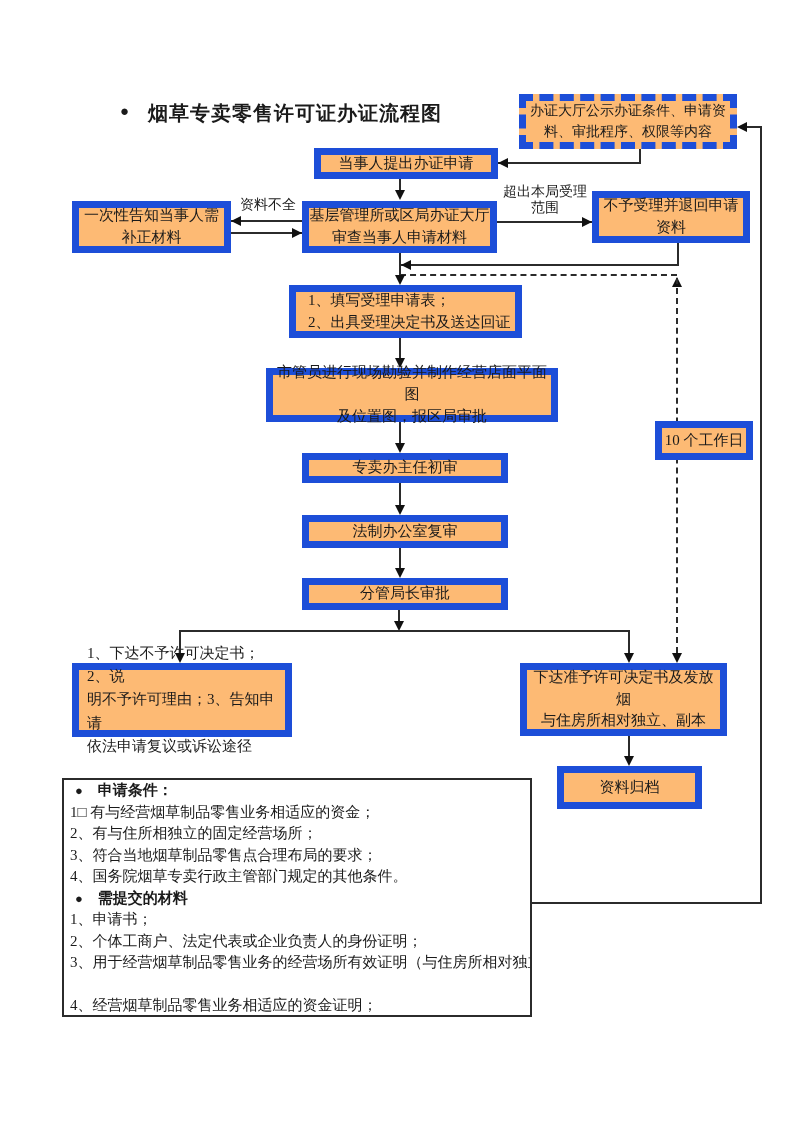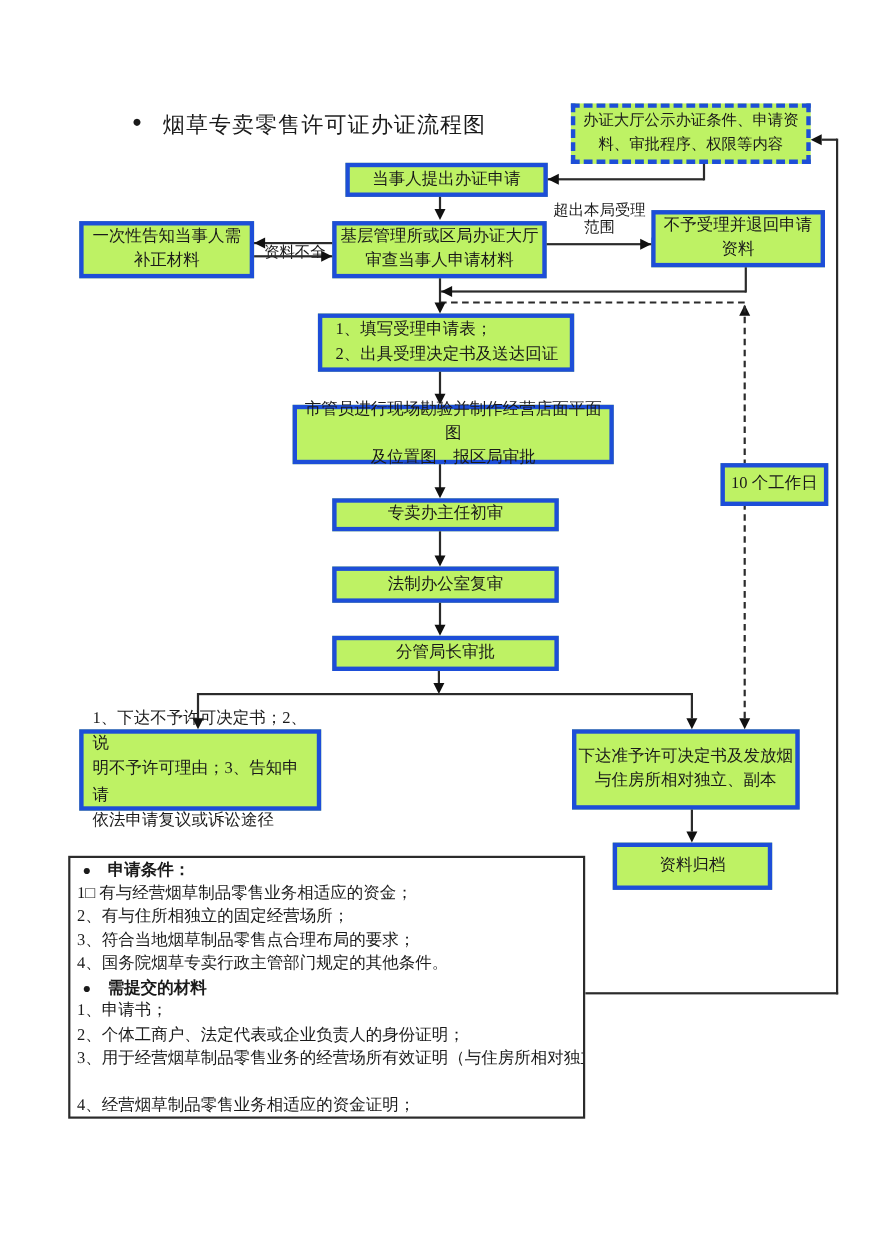--- a/index.html
+++ b/index.html
@@ -1,20 +1,20 @@
 <!DOCTYPE html>
 <html><head>
 <meta charset="utf-8">
 <style>
   html,body{margin:0;padding:0;background:#ffffff;}
   .page{position:relative;width:800px;height:1132px;background:#fff;overflow:hidden;
         font-family:"Liberation Serif","DejaVu Serif",serif;color:#1a1a1a;}
   .title-bullet{position:absolute;left:120px;top:104px;font-size:15px;line-height:1;}
-  .page-title{position:absolute;left:148px;top:100px;font-size:20px;font-weight:normal;letter-spacing:1px;}
-  .fb{position:absolute;border:4px solid #1d4ed8;background:#bef264;box-sizing:border-box;
+  .page-title{position:absolute;left:148px;top:100px;font-size:20px;font-weight:bold;letter-spacing:1px;}
+  .fb{position:absolute;border:7px solid #1d4ed8;background:#fdba74;box-sizing:border-box;
       display:flex;align-items:center;justify-content:center;text-align:center;
       white-space:pre-line;font-size:15px;line-height:1.45;}
   .fb.al{justify-content:flex-start;text-align:left;}
   .fb.dashed{border-style:dashed;font-size:14px;}
   .lbl{position:absolute;white-space:pre-line;text-align:center;font-size:14px;line-height:1.15;background:#fff;}
   .hl,.vl{position:absolute;background:#2b2b2b;}
   .hl{height:2px;}
   .vl{width:2px;}
   .dhl{position:absolute;height:0;border-top:2px dashed #2b2b2b;}
   .dvl{position:absolute;width:0;border-left:2px dashed #2b2b2b;}
@@ -73,21 +73,21 @@
 
   <div class="dhl" style="left:400px;top:274px;width:277px;"></div>
   <div class="arr up" style="left:672px;top:277px;"></div>
   <div class="dvl" style="left:676px;top:278px;height:375px;"></div>
   <div class="arr down" style="left:672px;top:653px;"></div>
 
   <div class="fb" style="left:655px;top:421px;width:98px;height:39px;">10 个工作日</div>
 
   <div class="fb" style="left:557px;top:766px;width:145px;height:43px;">资料归档</div>
 
-  <div class="lbl" style="left:236px;top:197px;width:64px;margin-top:26px;">资料不全</div>
+  <div class="lbl" style="left:236px;top:197px;width:64px;">资料不全</div>
   <div class="lbl" style="left:498px;top:184px;width:94px;">超出本局受理
 范围</div>
 
   <div class="vl" style="left:639px;top:149px;height:15px;"></div>
   <div class="hl" style="left:498px;top:162px;width:142px;"></div>
   <div class="arr left" style="left:498px;top:158px;"></div>
 
   <div class="vl" style="left:399px;top:179px;height:12px;"></div>
   <div class="arr down" style="left:395px;top:190px;"></div>
 

